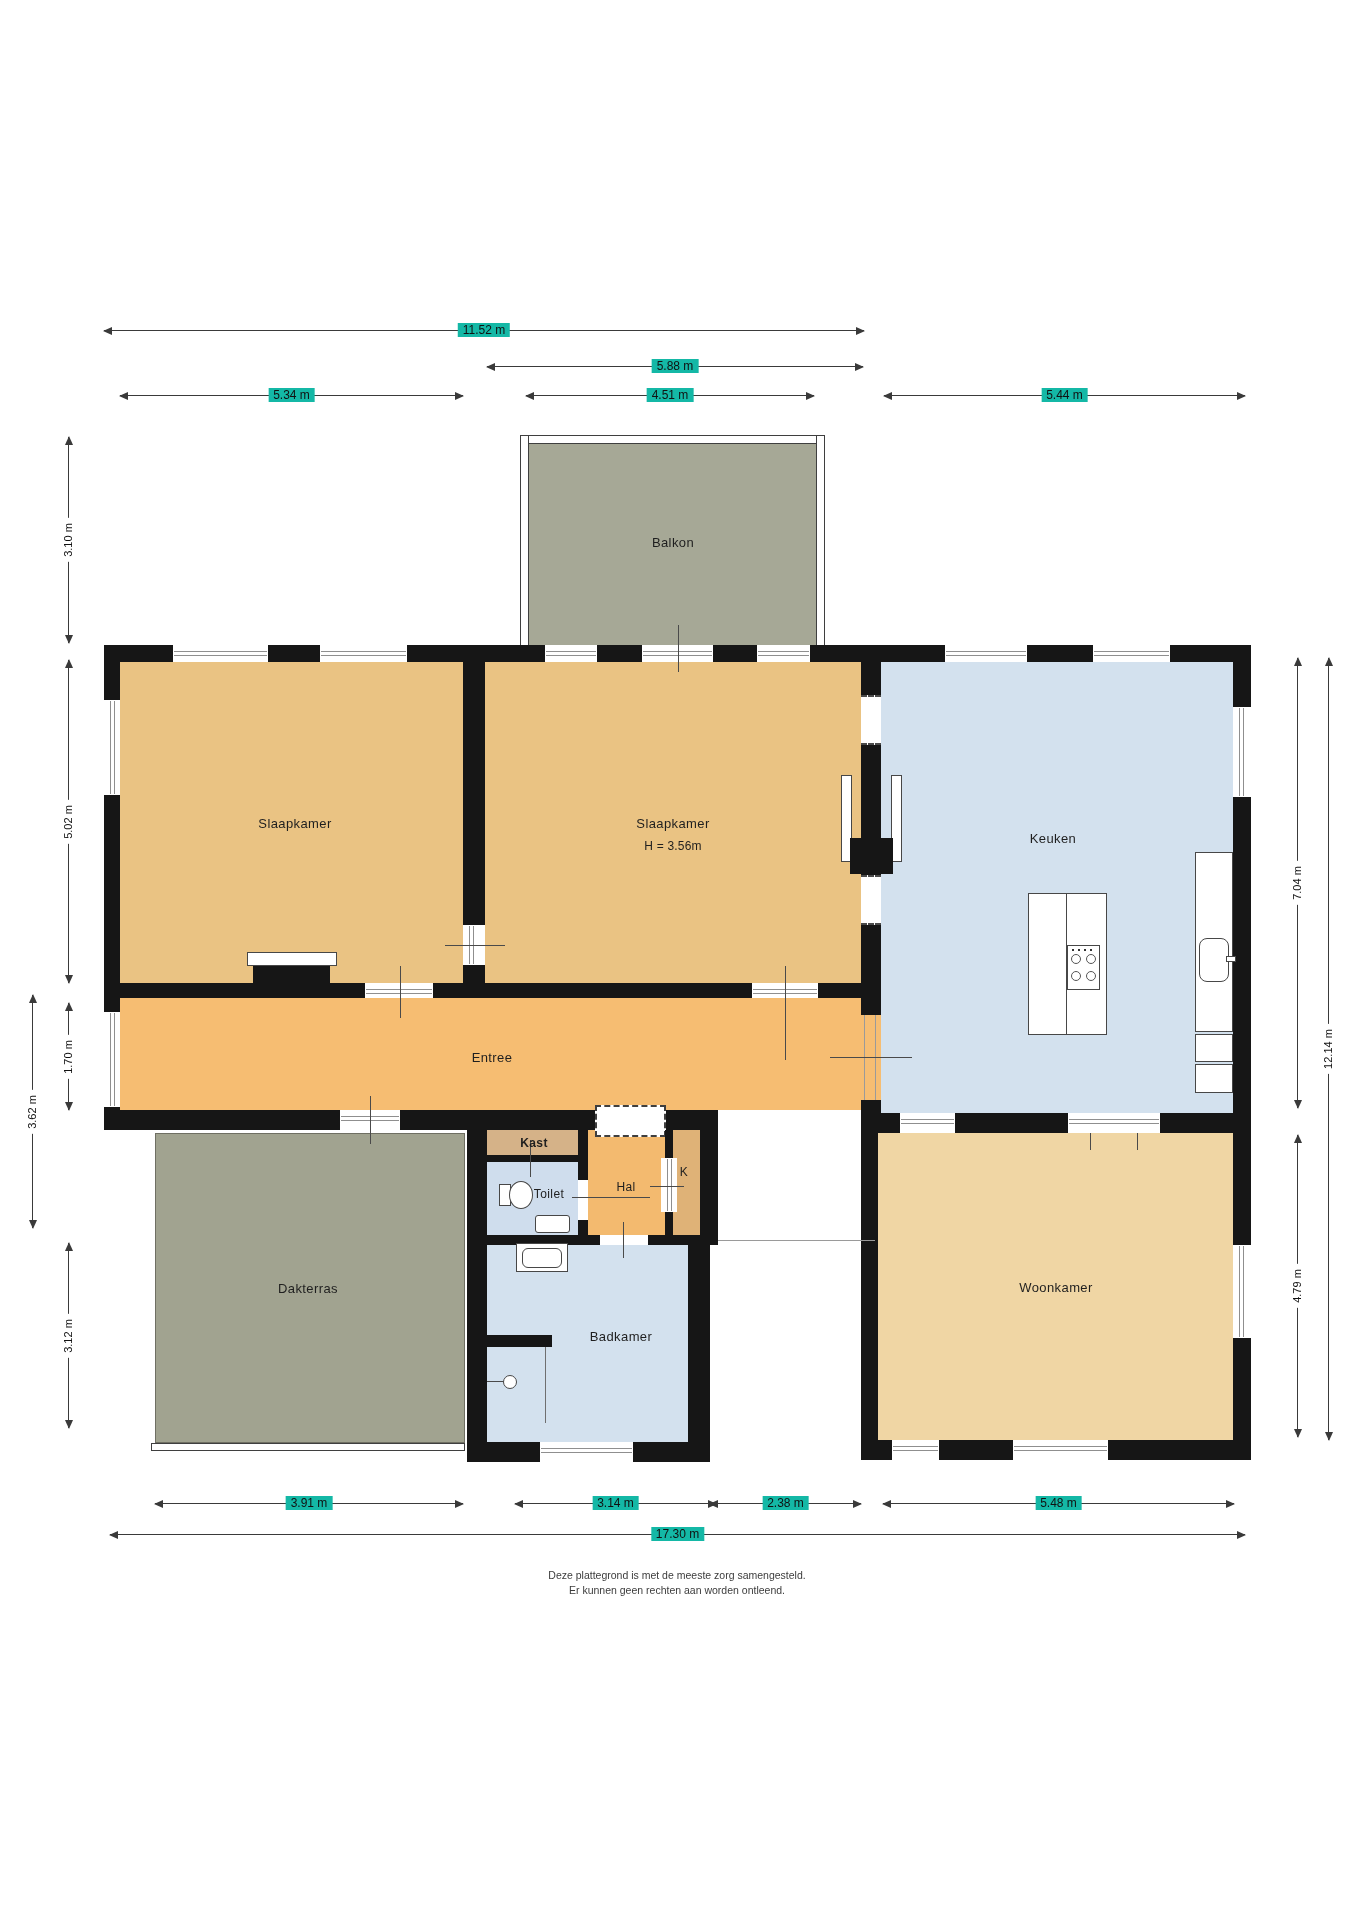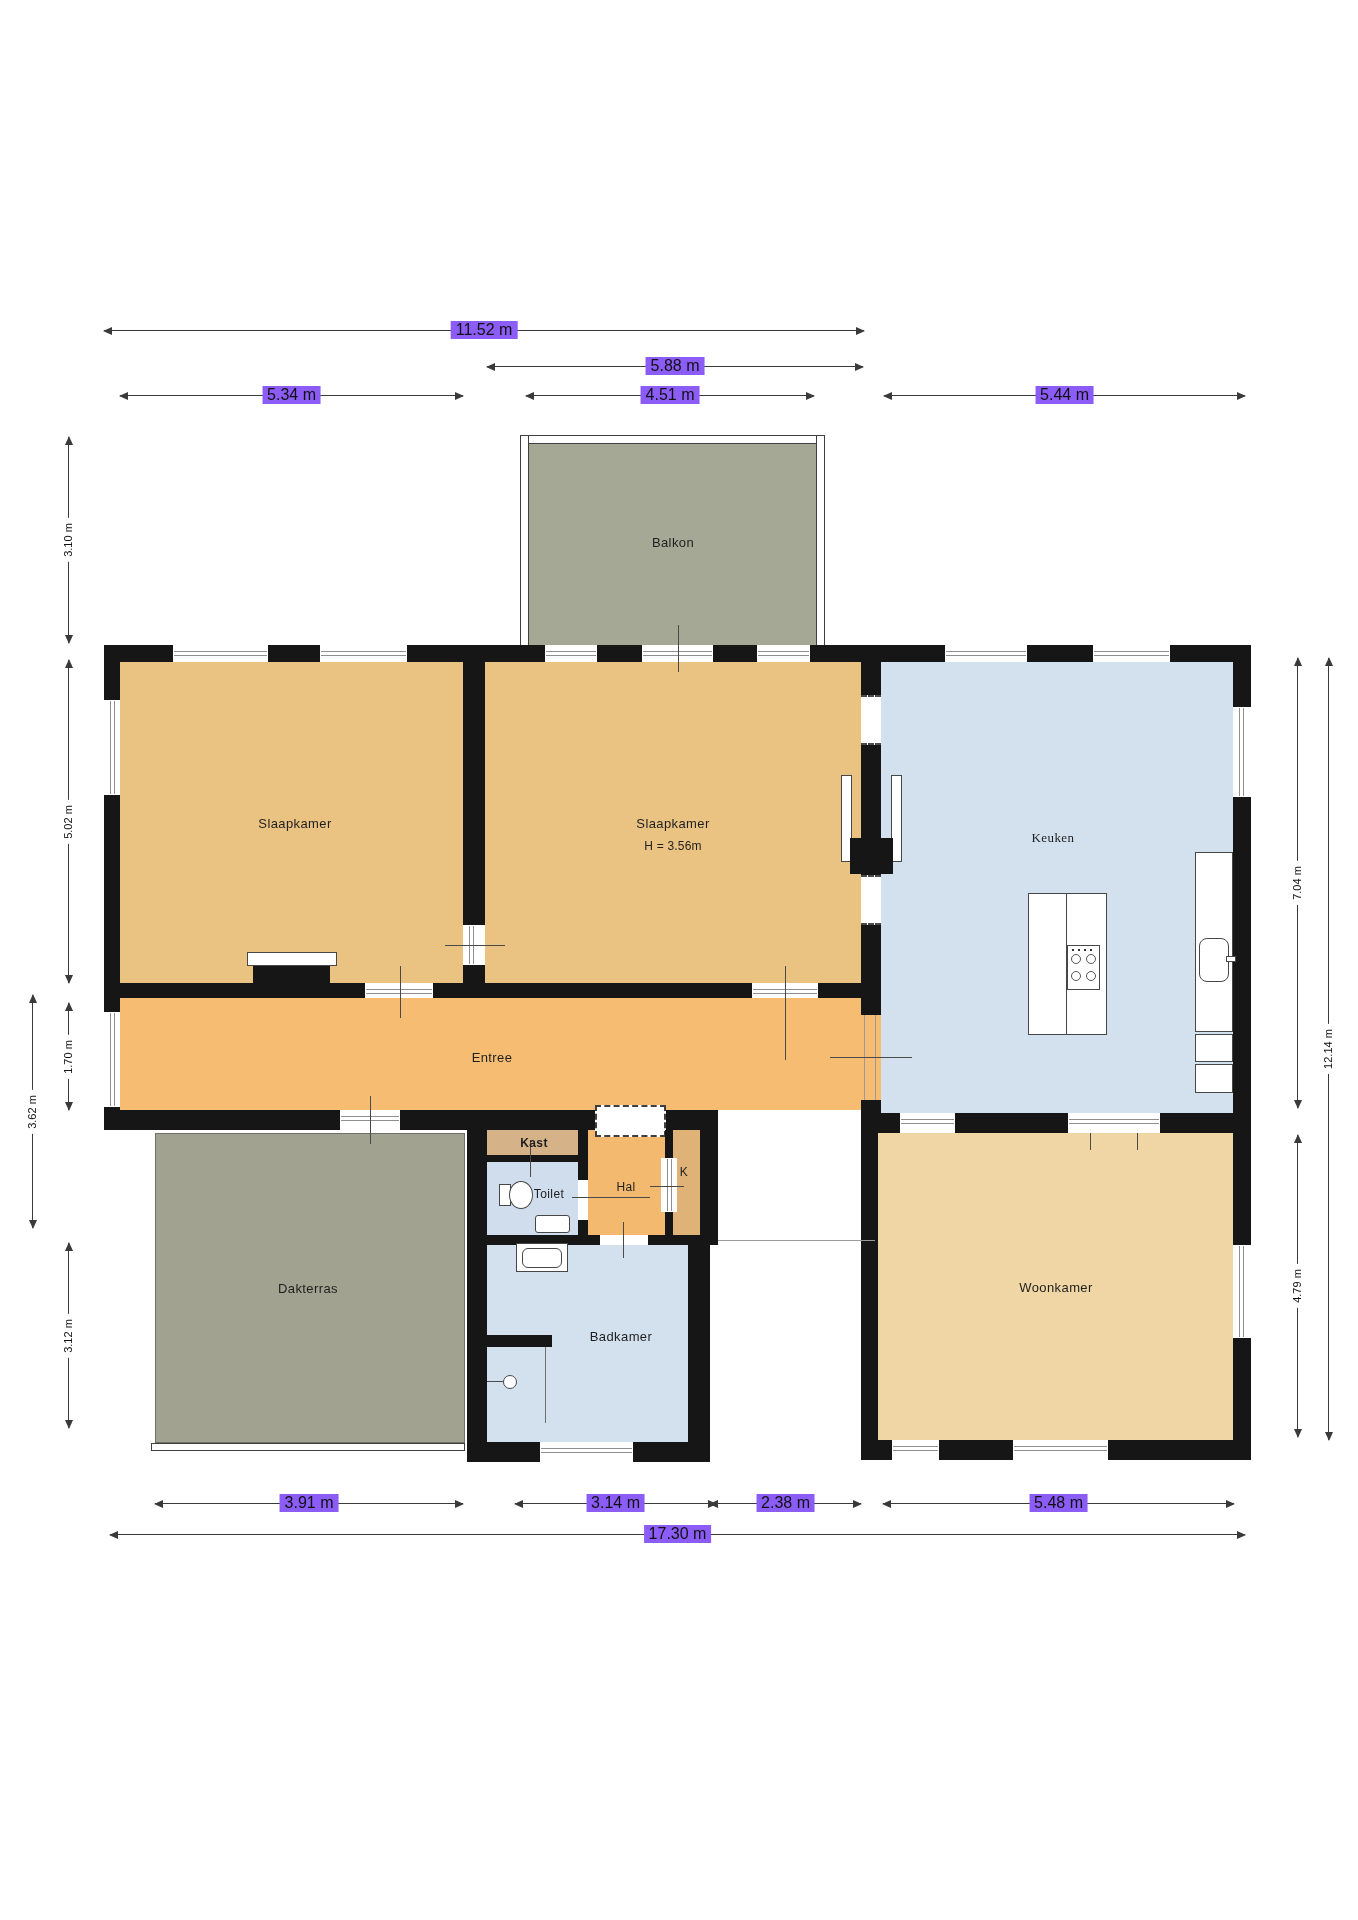--- a/index.html
+++ b/index.html
@@ -28,22 +28,22 @@
   .tickh{position:absolute;height:0;border-top:1.4px solid #4a4a4a;}
   .grayline{position:absolute;background:#9a9a9a;}
   
   .fix{position:absolute;background:#fff;border:1.5px solid #474747;box-sizing:border-box;}
   .burner{position:absolute;width:10px;height:10px;border:1.2px solid #555;border-radius:50%;box-sizing:border-box;background:#fff;}
   .dots{position:absolute;height:2px;background:repeating-linear-gradient(90deg,#333 0 2px,transparent 2px 6px);}
   
   .dimh{position:absolute;height:0;border-top:1px solid #3a3a3a;}
   .dimh .al{position:absolute;left:-1px;top:-4.5px;width:0;height:0;border-top:4px solid transparent;border-bottom:4px solid transparent;border-right:9px solid #3a3a3a;}
   .dimh .ar{position:absolute;right:-1px;top:-4.5px;width:0;height:0;border-top:4px solid transparent;border-bottom:4px solid transparent;border-left:9px solid #3a3a3a;}
-  .dimh .dl{position:absolute;left:50%;top:-1px;transform:translate(-50%,-50%);background:#8b5cf6;padding:0 5px;
-            font-size:16px;color:#111;white-space:nowrap;}
+  .dimh .dl{position:absolute;left:50%;top:-1px;transform:translate(-50%,-50%);background:#14b8a6;padding:0 5px;
+            font-size:12px;color:#111;white-space:nowrap;}
   .dimv{position:absolute;width:0;border-left:1px solid #3a3a3a;}
   .dimv .at{position:absolute;top:-1px;left:-4.5px;width:0;height:0;border-left:4px solid transparent;border-right:4px solid transparent;border-bottom:9px solid #3a3a3a;}
   .dimv .ab{position:absolute;bottom:-1px;left:-4.5px;width:0;height:0;border-left:4px solid transparent;border-right:4px solid transparent;border-top:9px solid #3a3a3a;}
   .dimv .dl{position:absolute;top:50%;left:-1px;transform:translate(-50%,-50%) rotate(-90deg);background:#fff;
             padding:0 5px;font-size:11px;color:#111;white-space:nowrap;}
   .footer{position:absolute;left:377px;top:1568px;width:600px;text-align:center;font-size:10.5px;
           color:#3c3c3c;line-height:15px;}
 </style>
 </head>
 <body>
@@ -198,21 +198,21 @@
   <div class="fix" style="left:522px;top:1248px;width:40px;height:20px;border-radius:6px;border-width:1px;"></div>
   <div class="w" style="left:475px;top:1335px;width:77px;height:12px;"></div>
   <div class="abs" style="left:545px;top:1347px;width:0;height:76px;border-left:1.4px solid #6f6f6f;"></div>
   <div class="tickh" style="left:487px;top:1381px;width:18px;"></div>
   <div class="fix" style="left:503px;top:1375px;width:14px;height:14px;border-radius:50%;"></div>
 
   <div class="room-label" style="left:673px;top:542px;">Balkon</div>
   <div class="room-label" style="left:295px;top:823px;">Slaapkamer</div>
   <div class="room-label" style="left:673px;top:823px;">Slaapkamer</div>
   <div class="room-label sub-label" style="left:673px;top:846px;">H = 3.56m</div>
-  <div class="room-label" style="left:1053px;top:838px;font-family:Liberation Serif, serif;">Keuken</div>
+  <div class="room-label" style="left:1053px;top:838px;">Keuken</div>
   <div class="room-label" style="left:492px;top:1057px;">Entree</div>
   <div class="room-label small-label" style="left:534px;top:1143px;font-weight:bold;">Kast</div>
   <div class="room-label small-label" style="left:549px;top:1194px;">Toilet</div>
   <div class="room-label small-label" style="left:626px;top:1187px;">Hal</div>
   <div class="room-label small-label" style="left:684px;top:1172px;">K</div>
   <div class="room-label" style="left:621px;top:1336px;">Badkamer</div>
   <div class="room-label" style="left:308px;top:1288px;">Dakterras</div>
   <div class="room-label" style="left:1056px;top:1287px;">Woonkamer</div>
 
   <div class="dimh" style="left:104px;top:330px;width:760px;">
@@ -302,14 +302,18 @@
     <span class="al"></span>
       <span class="ar"></span>
     <span class="dl">5.48 m</span>
   </div>
   <div class="dimh" style="left:110px;top:1534px;width:1135px;">
     <span class="al"></span>
       <span class="ar"></span>
     <span class="dl">17.30 m</span>
   </div>
 
+  <div class="footer">
+    <div>Deze plattegrond is met de meeste zorg samengesteld.</div>
+    <div>Er kunnen geen rechten aan worden ontleend.</div>
+  </div>
 
 </div>
 
 </body></html>

